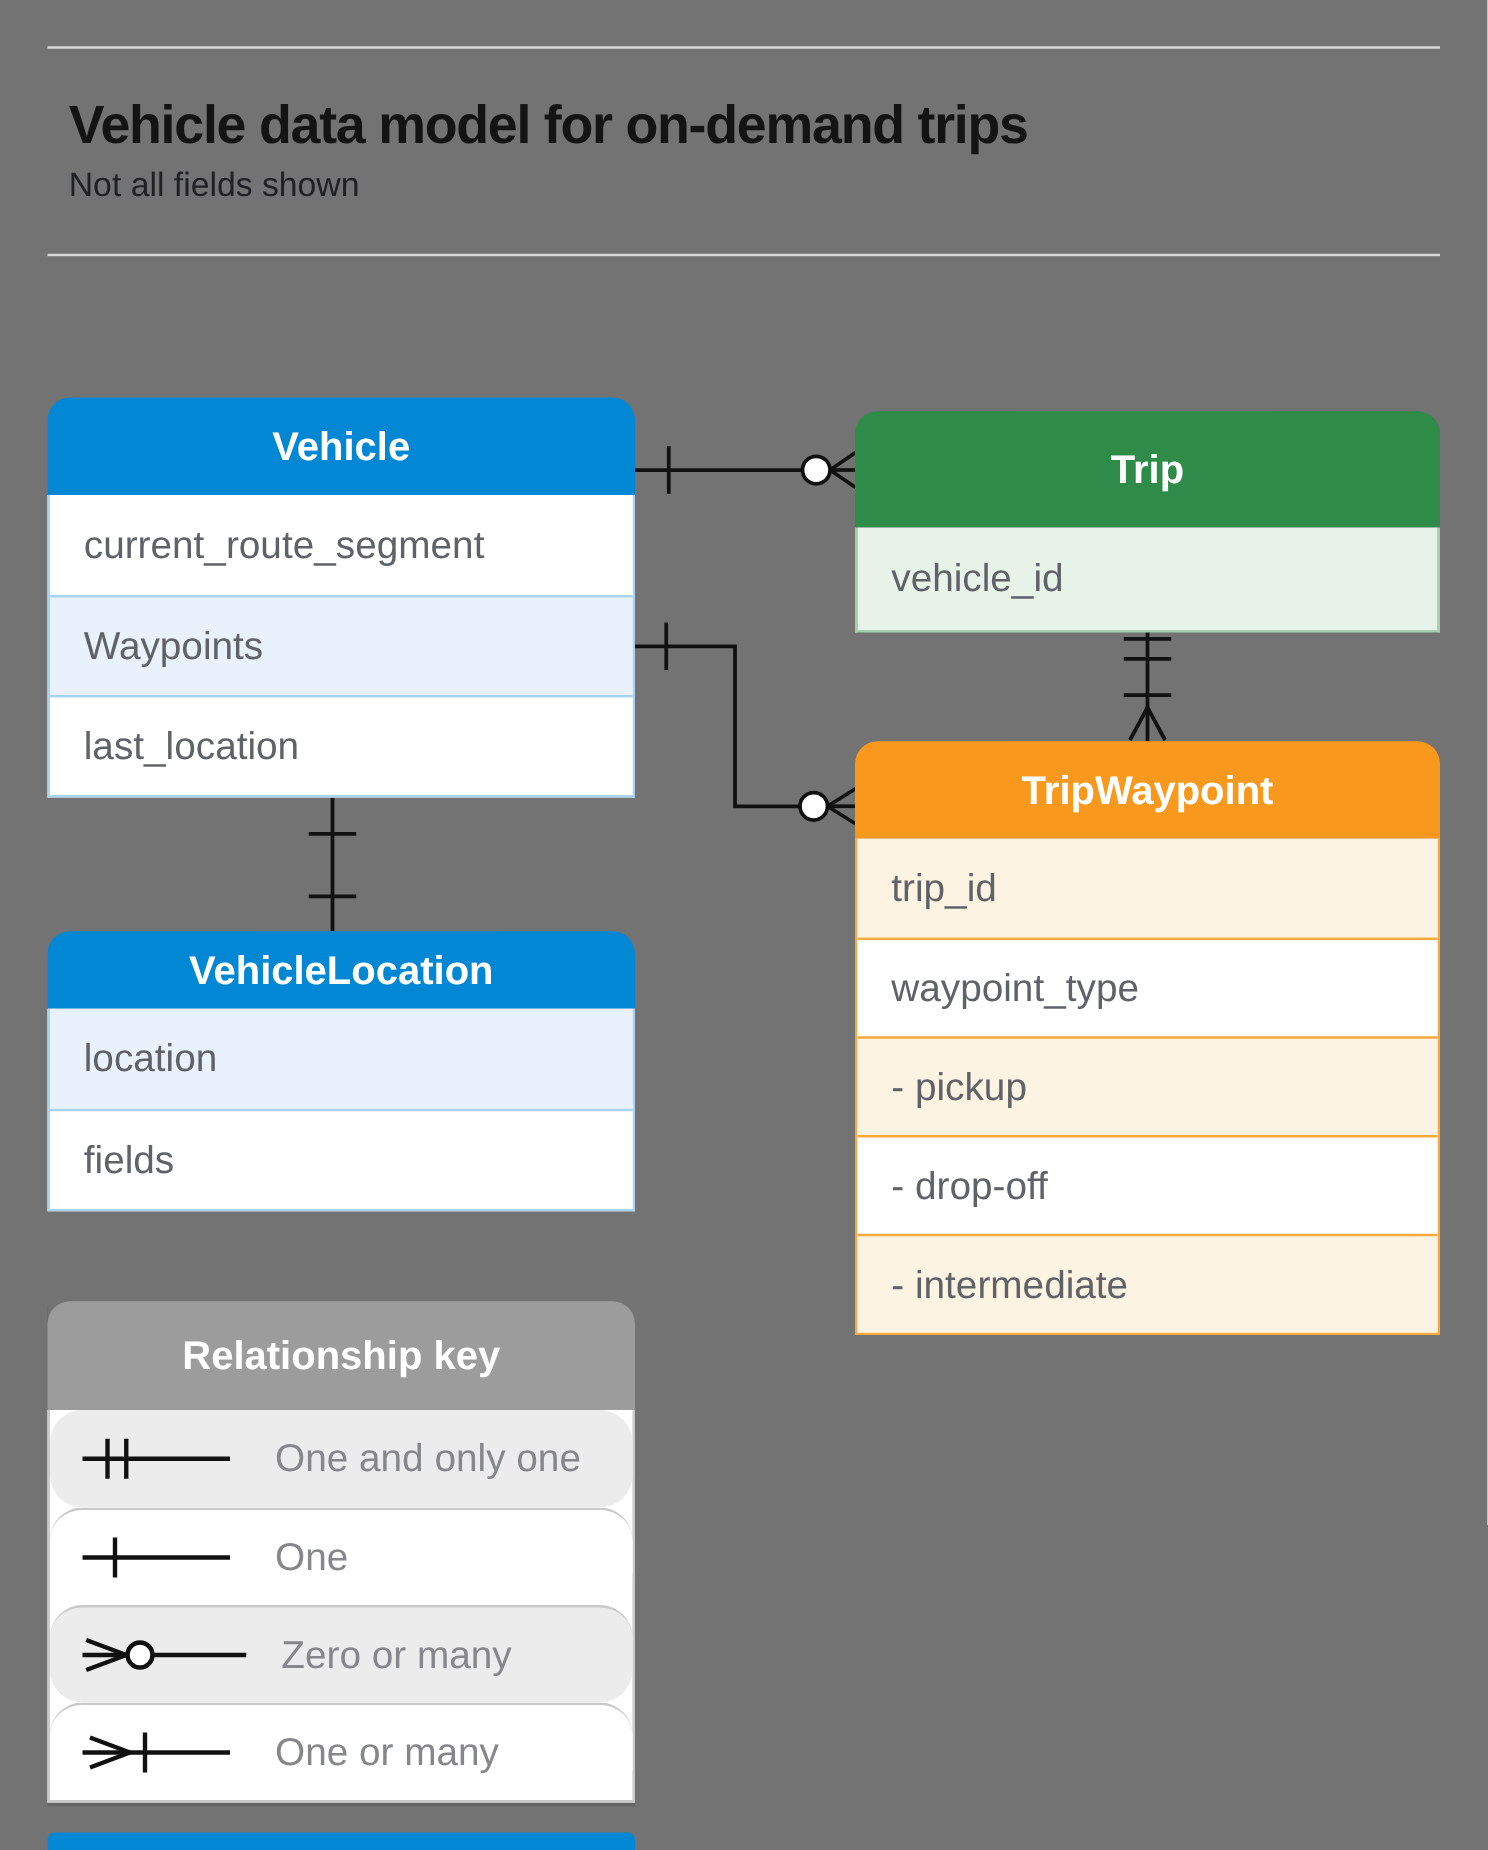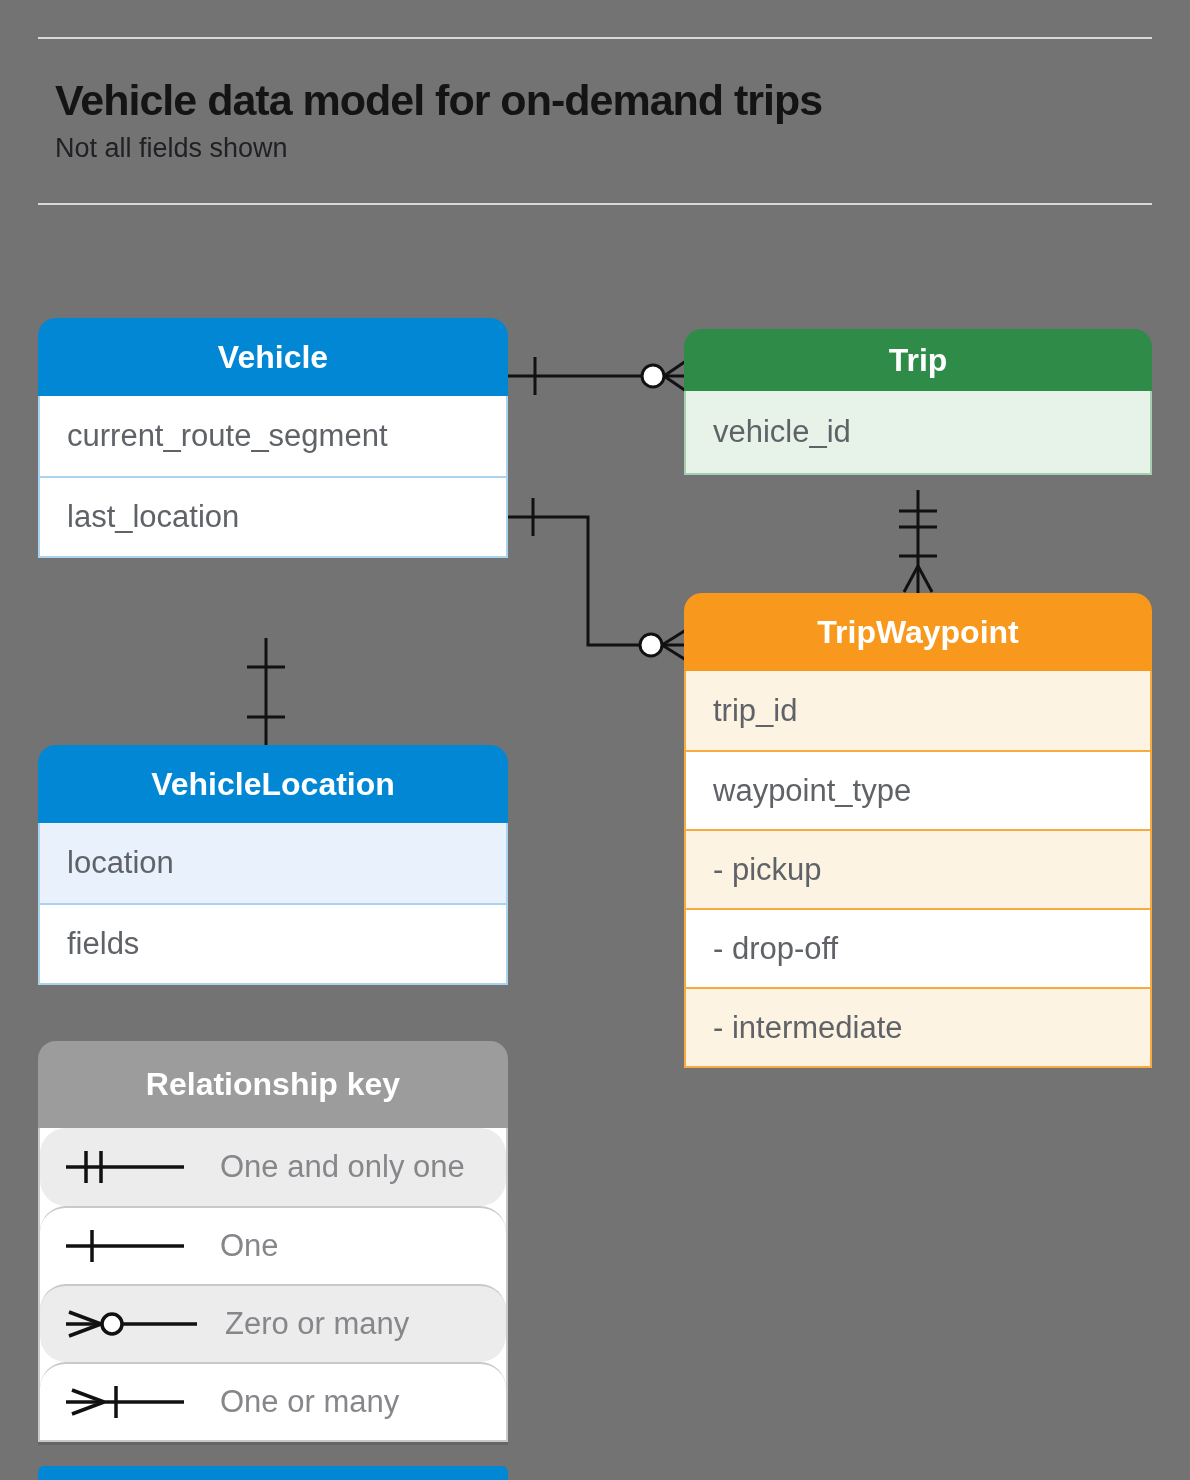--- a/index.html
+++ b/index.html
@@ -37,29 +37,29 @@
   .green  { --hd:#2e8b48; --bd:#a5cfae; --tint:#e7f2e9; }
   .orange { --hd:#f8991d; --bd:#f9aa3f; --tint:#fdf3e2; }
   .gray   { --hd:#9c9c9c; --bd:#c9c9c9; --tint:#ececec; }
   .entity-header { background:var(--hd); }
 
   .entity.vehicle          { left:38px;  top:318px; width:470px; }
   .entity.vehicle .entity-header { height:78px; }
   .entity.vehicle .row     { height:80px; }
 
   .entity.trip             { left:684px; top:329px; width:468px; }
-  .entity.trip .entity-header { height:62px; }
+  .entity.trip .entity-header { height:93px; }
   .entity.trip .row        { height:82px; }
 
   .entity.trip-waypoint    { left:684px; top:593px; width:468px; }
   .entity.trip-waypoint .entity-header { height:78px; }
   .entity.trip-waypoint .row { height:79px; }
 
   .entity.vehicle-location { left:38px;  top:745px; width:470px; }
-  .entity.vehicle-location .entity-header { height:78px; }
+  .entity.vehicle-location .entity-header { height:62px; }
   .entity.vehicle-location .row { height:80px; }
 
   
   .entity.key { left:38px; top:1041px; width:470px; box-shadow:0 3px 0 rgba(0,0,0,0.12); }
   .entity.key .entity-header { height:87px; }
   .entity.key .row { height:78px; padding-left:0;border-radius:26px; }
   .key-symbol { margin-left:24px; flex:0 0 auto; display:block; }
   .key-symbol line, .key-symbol polyline { stroke:#111; stroke-width:3.5; fill:none; }
   .key-symbol circle { stroke:#111; stroke-width:3.5; fill:#fff; }
   .key-label { margin-left:26px; font-size:31px; color:#85878a; }
@@ -110,20 +110,21 @@
       <line x1="266" y1="638" x2="266" y2="745"></line>
       <line x1="247" y1="667" x2="285" y2="667"></line>
       <line x1="247" y1="717" x2="285" y2="717"></line>
     </g>
   </svg>
 
   <section class="entity vehicle blue">
     <div class="entity-header">Vehicle</div>
     <div class="entity-body">
       <div class="row">current_route_segment</div>
+      <div class="row tint">Waypoints</div>
       <div class="row">last_location</div>
     </div>
   </section>
 
   <section class="entity trip green">
     <div class="entity-header">Trip</div>
     <div class="entity-body">
       <div class="row tint">vehicle_id</div>
     </div>
   </section>

